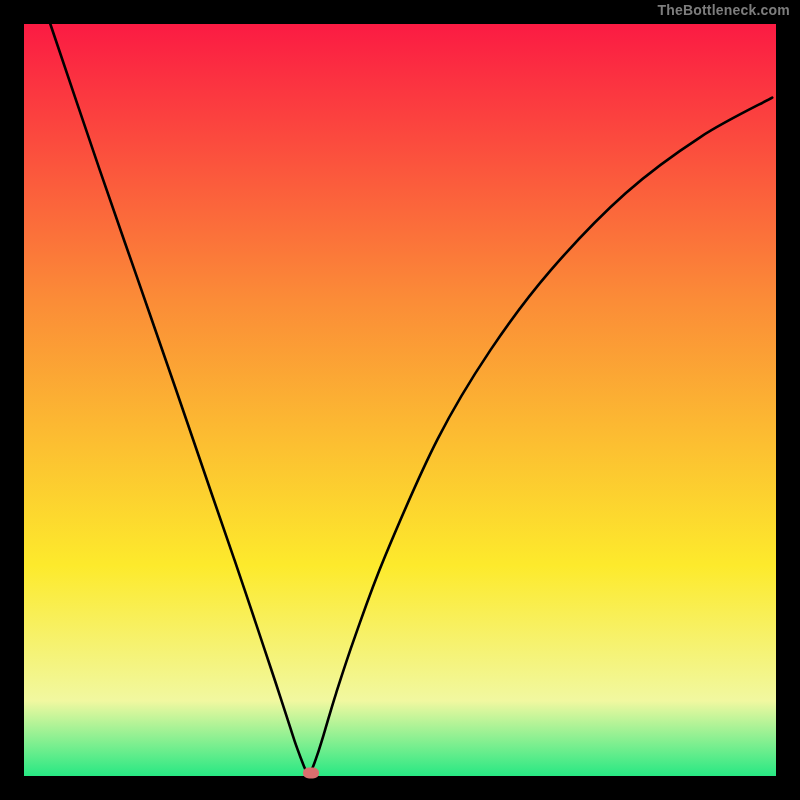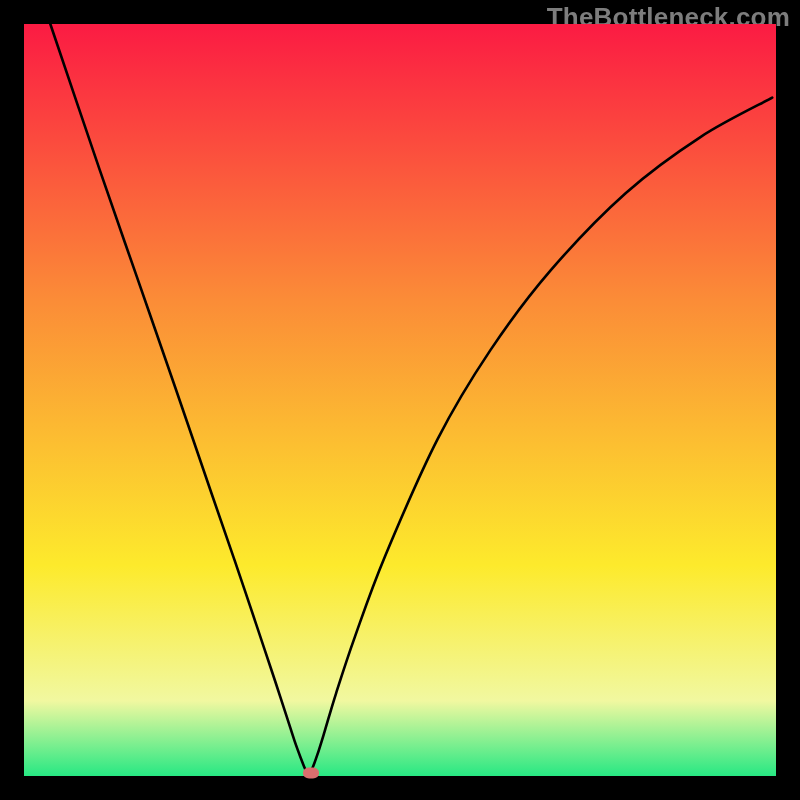--- a/index.html
+++ b/index.html
@@ -24,21 +24,21 @@
     top: 24px;
     width: 752px;
     height: 752px;
     
   }
   .watermark {
     position: absolute;
     top: 2px;
     right: 10px;
     font-family: Arial, Helvetica, sans-serif;
-    font-size: 26px;
+    font-size: 14px;
     font-weight: 600;
     color: #7d7d7d;
     letter-spacing: 0.2px;
   }
   svg.curve {
     position: absolute;
     left: 0;
     top: 0;
     width: 752px;
     height: 752px;

